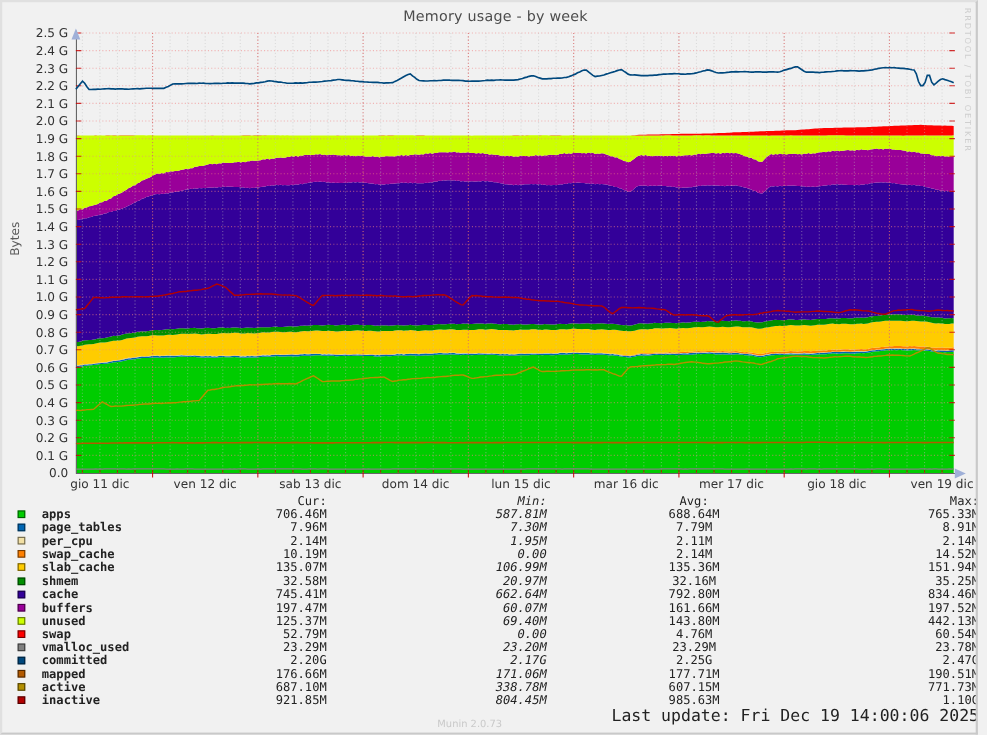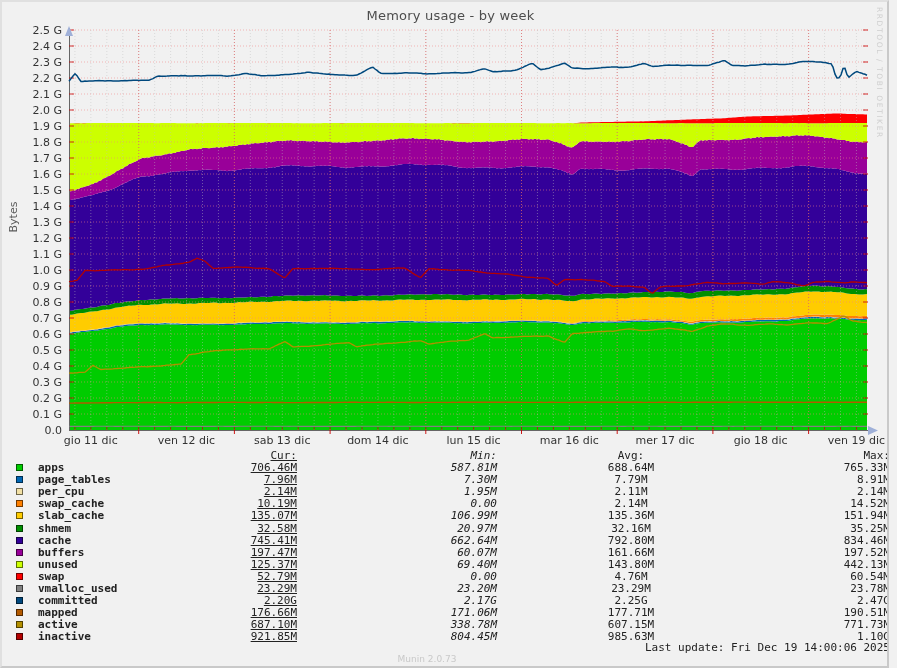--- a/index.html
+++ b/index.html
@@ -26,27 +26,27 @@
     font-size:7.5px;letter-spacing:1.6px;color:#cfcfcf;
   }
   svg{position:absolute;left:0;top:0;}
   .legend{
     position:absolute;left:0;top:448px;width:897px;
     font-family:"DejaVu Sans Mono", monospace;font-size:11px;color:#222;
   }
   .lrow{position:absolute;left:0;width:897px;height:12px;line-height:12px;}
   .sw{position:absolute;left:14px;top:2px;width:7px;height:7px;border:1px solid rgba(0,0,0,.55);box-sizing:border-box;}
   .lname{position:absolute;left:36px;top:0;font-weight:bold;}
-  .c1{position:absolute;left:165px;width:130px;text-align:right;top:0;text-decoration:underline;}
+  .c1{position:absolute;left:165px;width:130px;text-align:right;top:0;}
   .c2{position:absolute;left:365px;width:130px;text-align:right;top:0;font-style:italic;}
   .c3{position:absolute;left:564px;width:130px;text-align:center;top:0;}
   .c4{position:absolute;left:758px;width:130px;text-align:right;top:0;}
   .lastupdate{
     position:absolute;left:388px;top:639px;width:500px;text-align:right;
-    font-family:"DejaVu Sans Mono", monospace;font-size:11px;color:#222;
+    font-family:"DejaVu Sans Mono", monospace;font-size:15px;color:#222;
   }
   .version{
     position:absolute;left:0;top:652px;width:850px;text-align:center;
     font-size:9px;color:#c9c9c9;
   }
 </style>
 </head>
 <body>
 
 <div id="stage">

